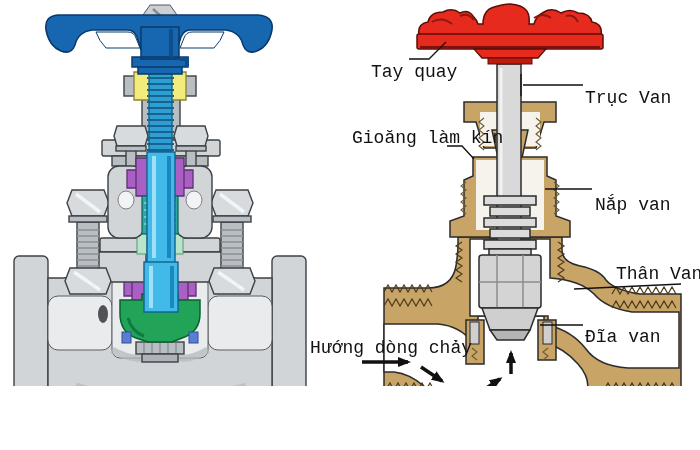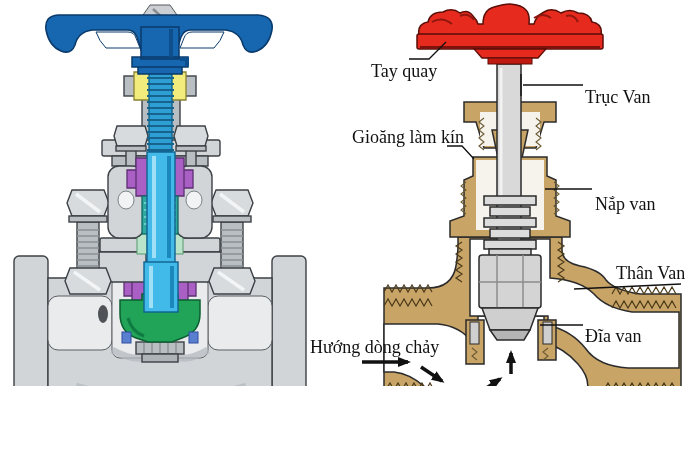--- a/index.html
+++ b/index.html
@@ -1,17 +1,17 @@
 <!DOCTYPE html>
 <html><head>
 <meta charset="utf-8">
 <style>
   html,body{margin:0;padding:0;background:#ffffff;}
   .stage{position:relative;width:700px;height:386px;background:#ffffff;overflow:hidden;
-         font-family:Liberation Serif, serif;}
+         font-family:Liberation Mono, monospace;}
   svg{position:absolute;left:0;top:0;}
   
   .sd{stroke:#3c4146;stroke-width:1.4;}
   .sdthin{stroke:#5a5f64;stroke-width:1;}
   .st{stroke:#2b2b2b;stroke-width:1.5;}
   .sb{stroke:#0a3a6b;stroke-width:1.5;}
   .fSteel{fill:#d2d5d8;}
   .fSteelD{fill:#b9bec2;}
   .fSteelL{fill:#e9ebec;}
   .fNut{fill:#d8dbde;}

